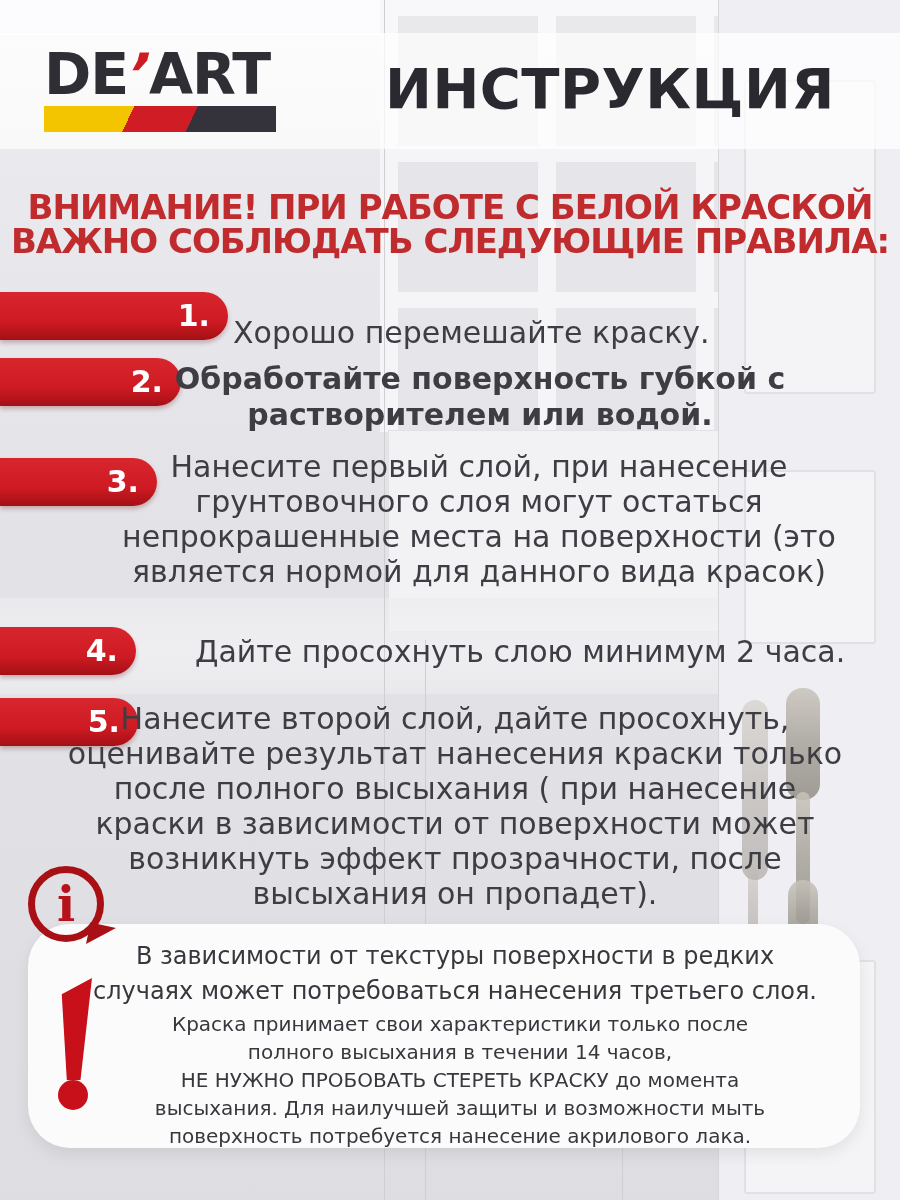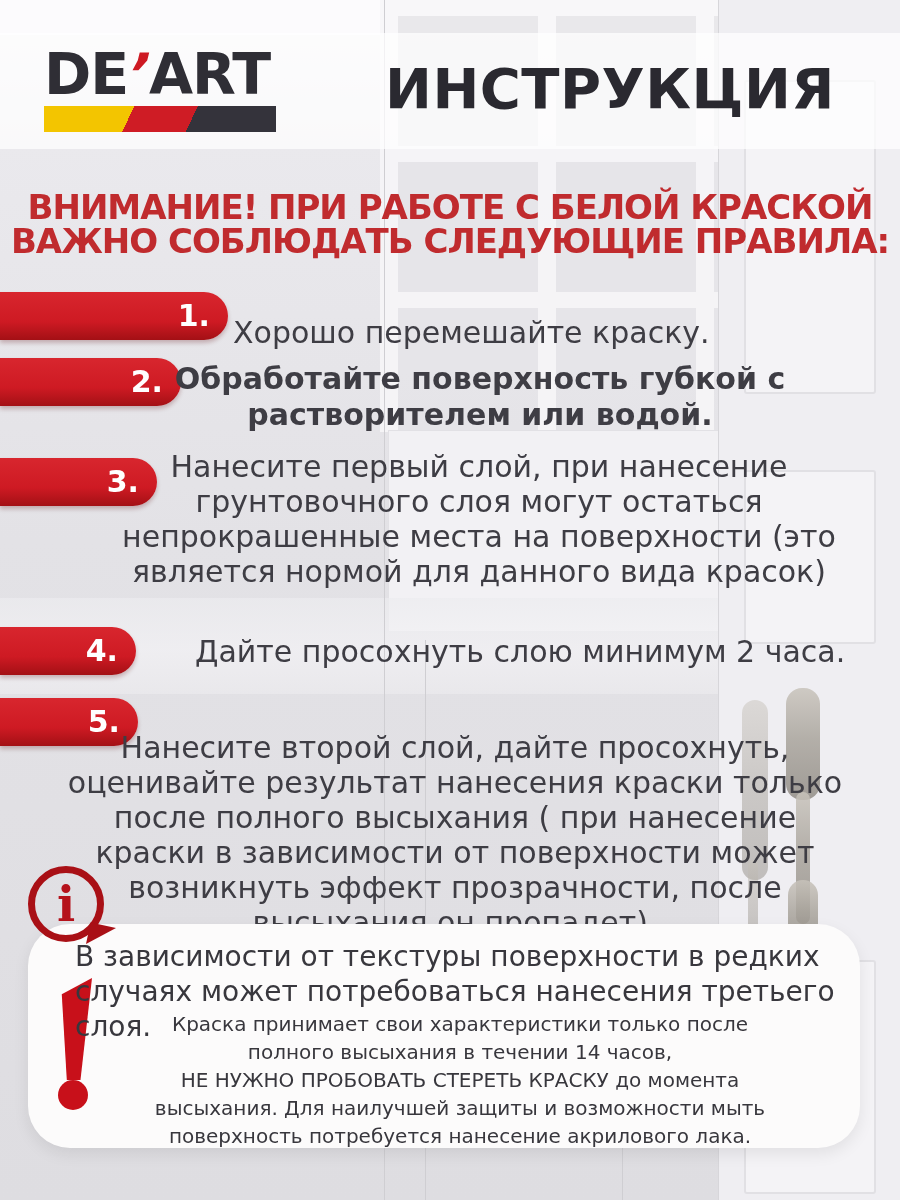--- a/index.html
+++ b/index.html
@@ -61,38 +61,38 @@
   .p1{top:292px;width:228px;}
   .p2{top:358px;width:181px;}
   .p3{top:458px;width:157px;}
   .p4{top:627px;width:136px;}
   .p5{top:698px;width:138px;}
   .step-text{position:absolute;color:#3e3d44;font-size:30px;line-height:35px;white-space:pre-line;}
   .t1{left:233px;top:299px;margin-top:16px;}
   .t2{left:60px;top:361px;width:840px;text-align:center;line-height:36px;font-weight:bold;}
   .t3{left:58px;top:449px;width:842px;text-align:center;}
   .t4{left:148px;top:634px;margin-left:47px;}
-  .t5{left:40px;top:730px;width:830px;text-align:center;}
+  .t5{left:40px;top:701px;width:830px;text-align:center;}
   
   .note-panel{position:absolute;left:28px;top:924px;width:832px;height:224px;
     background:#fcfbfb;border-radius:42px;box-shadow:0 6px 16px rgba(0,0,0,.08);}
   .info-bubble{position:absolute;left:28px;top:866px;width:76px;height:76px;
     border:7px solid #a91016;border-radius:50%;box-sizing:border-box;background:transparent;}
   .info-bubble-tail{position:absolute;left:88px;top:925px;width:0;height:0;
     border-left:26px solid #a91016;border-bottom:22px solid transparent;
     transform:rotate(12deg);}
   .info-i{position:absolute;left:28px;top:872px;width:76px;text-align:center;
     font-family:"DejaVu Serif","Liberation Serif",serif;font-weight:700;
     font-size:48px;color:#b5121b;line-height:64px;}
   .excl-bar{position:absolute;left:56px;top:978px;width:36px;height:102px;background:#c8101a;
     -webkit-clip-path:polygon(16% 16%,100% 0,68% 100%,30% 100%);
     clip-path:polygon(16% 16%,100% 0,68% 100%,30% 100%);}
   .excl-dot{position:absolute;left:58px;top:1080px;width:30px;height:30px;border-radius:50%;background:#c8101a;}
-  .note-info{position:absolute;left:75px;top:939px;width:760px;text-align:left;
-    font-size:28px;line-height:35px;color:#38373d;white-space:pre-line;}
+  .note-info{position:absolute;left:75px;top:939px;width:760px;text-align:center;
+    font-size:24px;line-height:35px;color:#38373d;white-space:pre-line;}
   .note-main{position:absolute;left:95px;top:1010px;width:730px;text-align:center;
     font-size:20px;line-height:28px;color:#38373d;white-space:pre-line;}
 </style>
 </head>
 <body>
 
 <div class="stage">
 
   <div class="bg-top-white"></div>
   <div class="bg-glass"></div>

